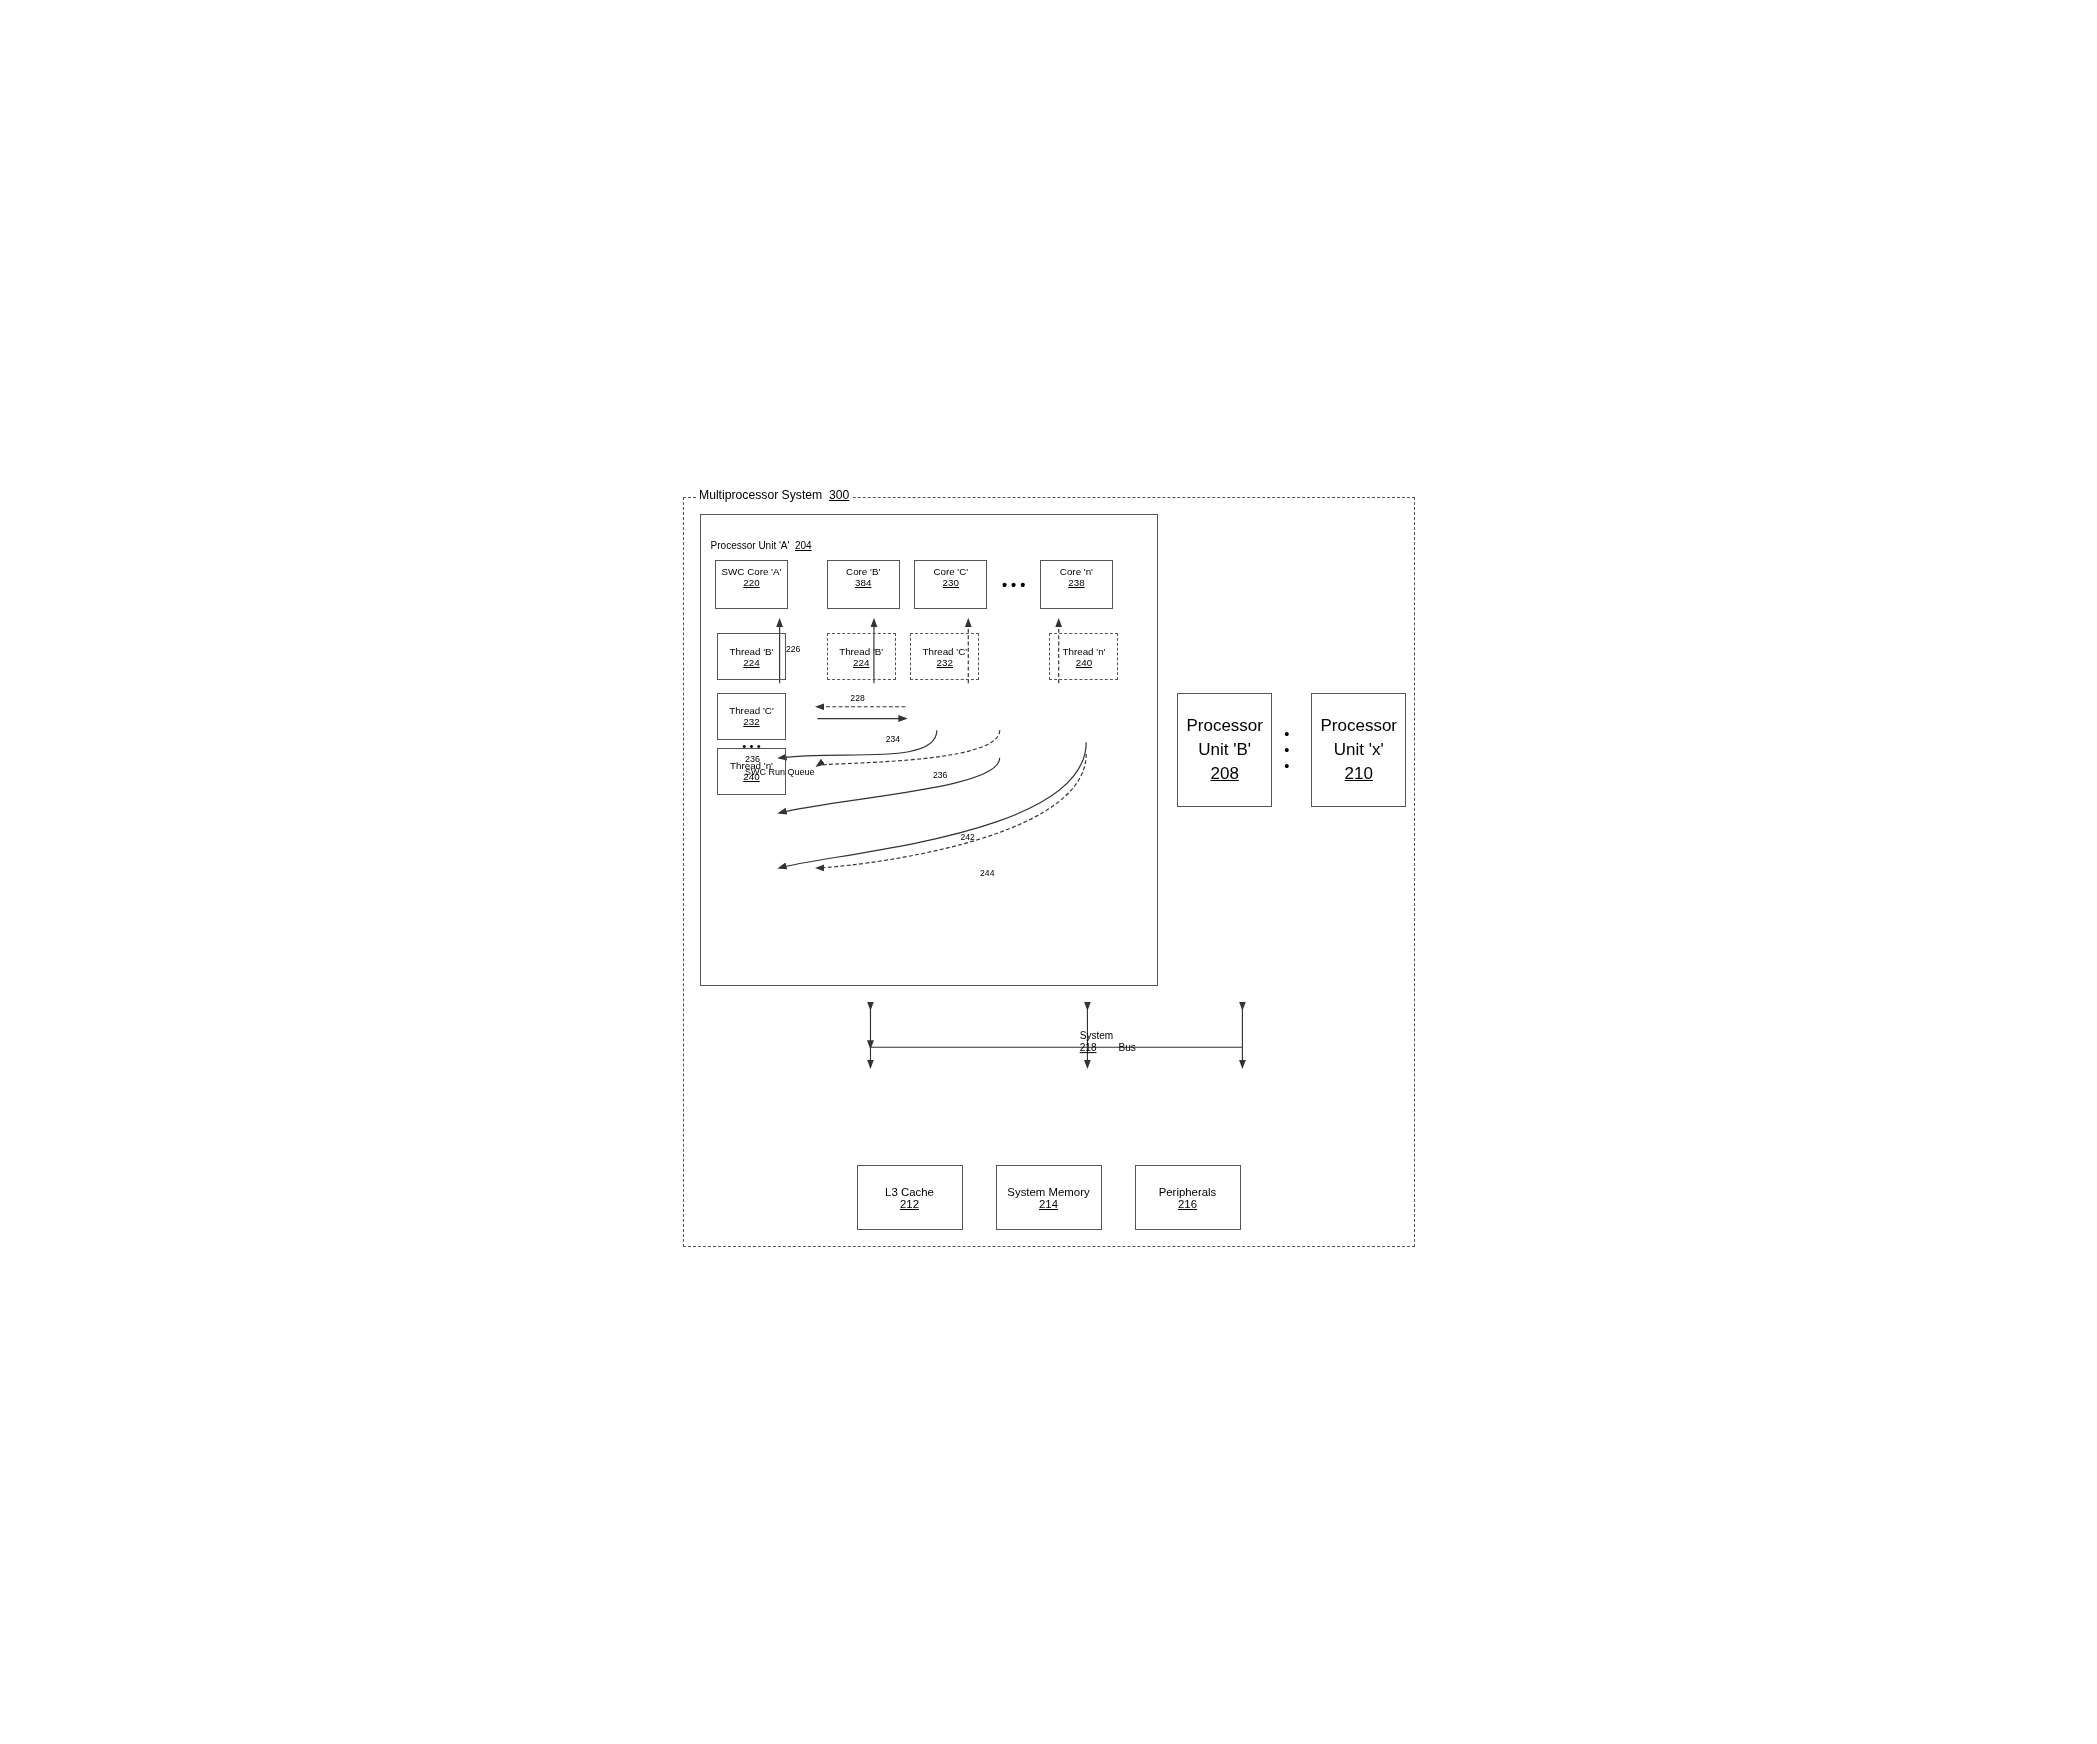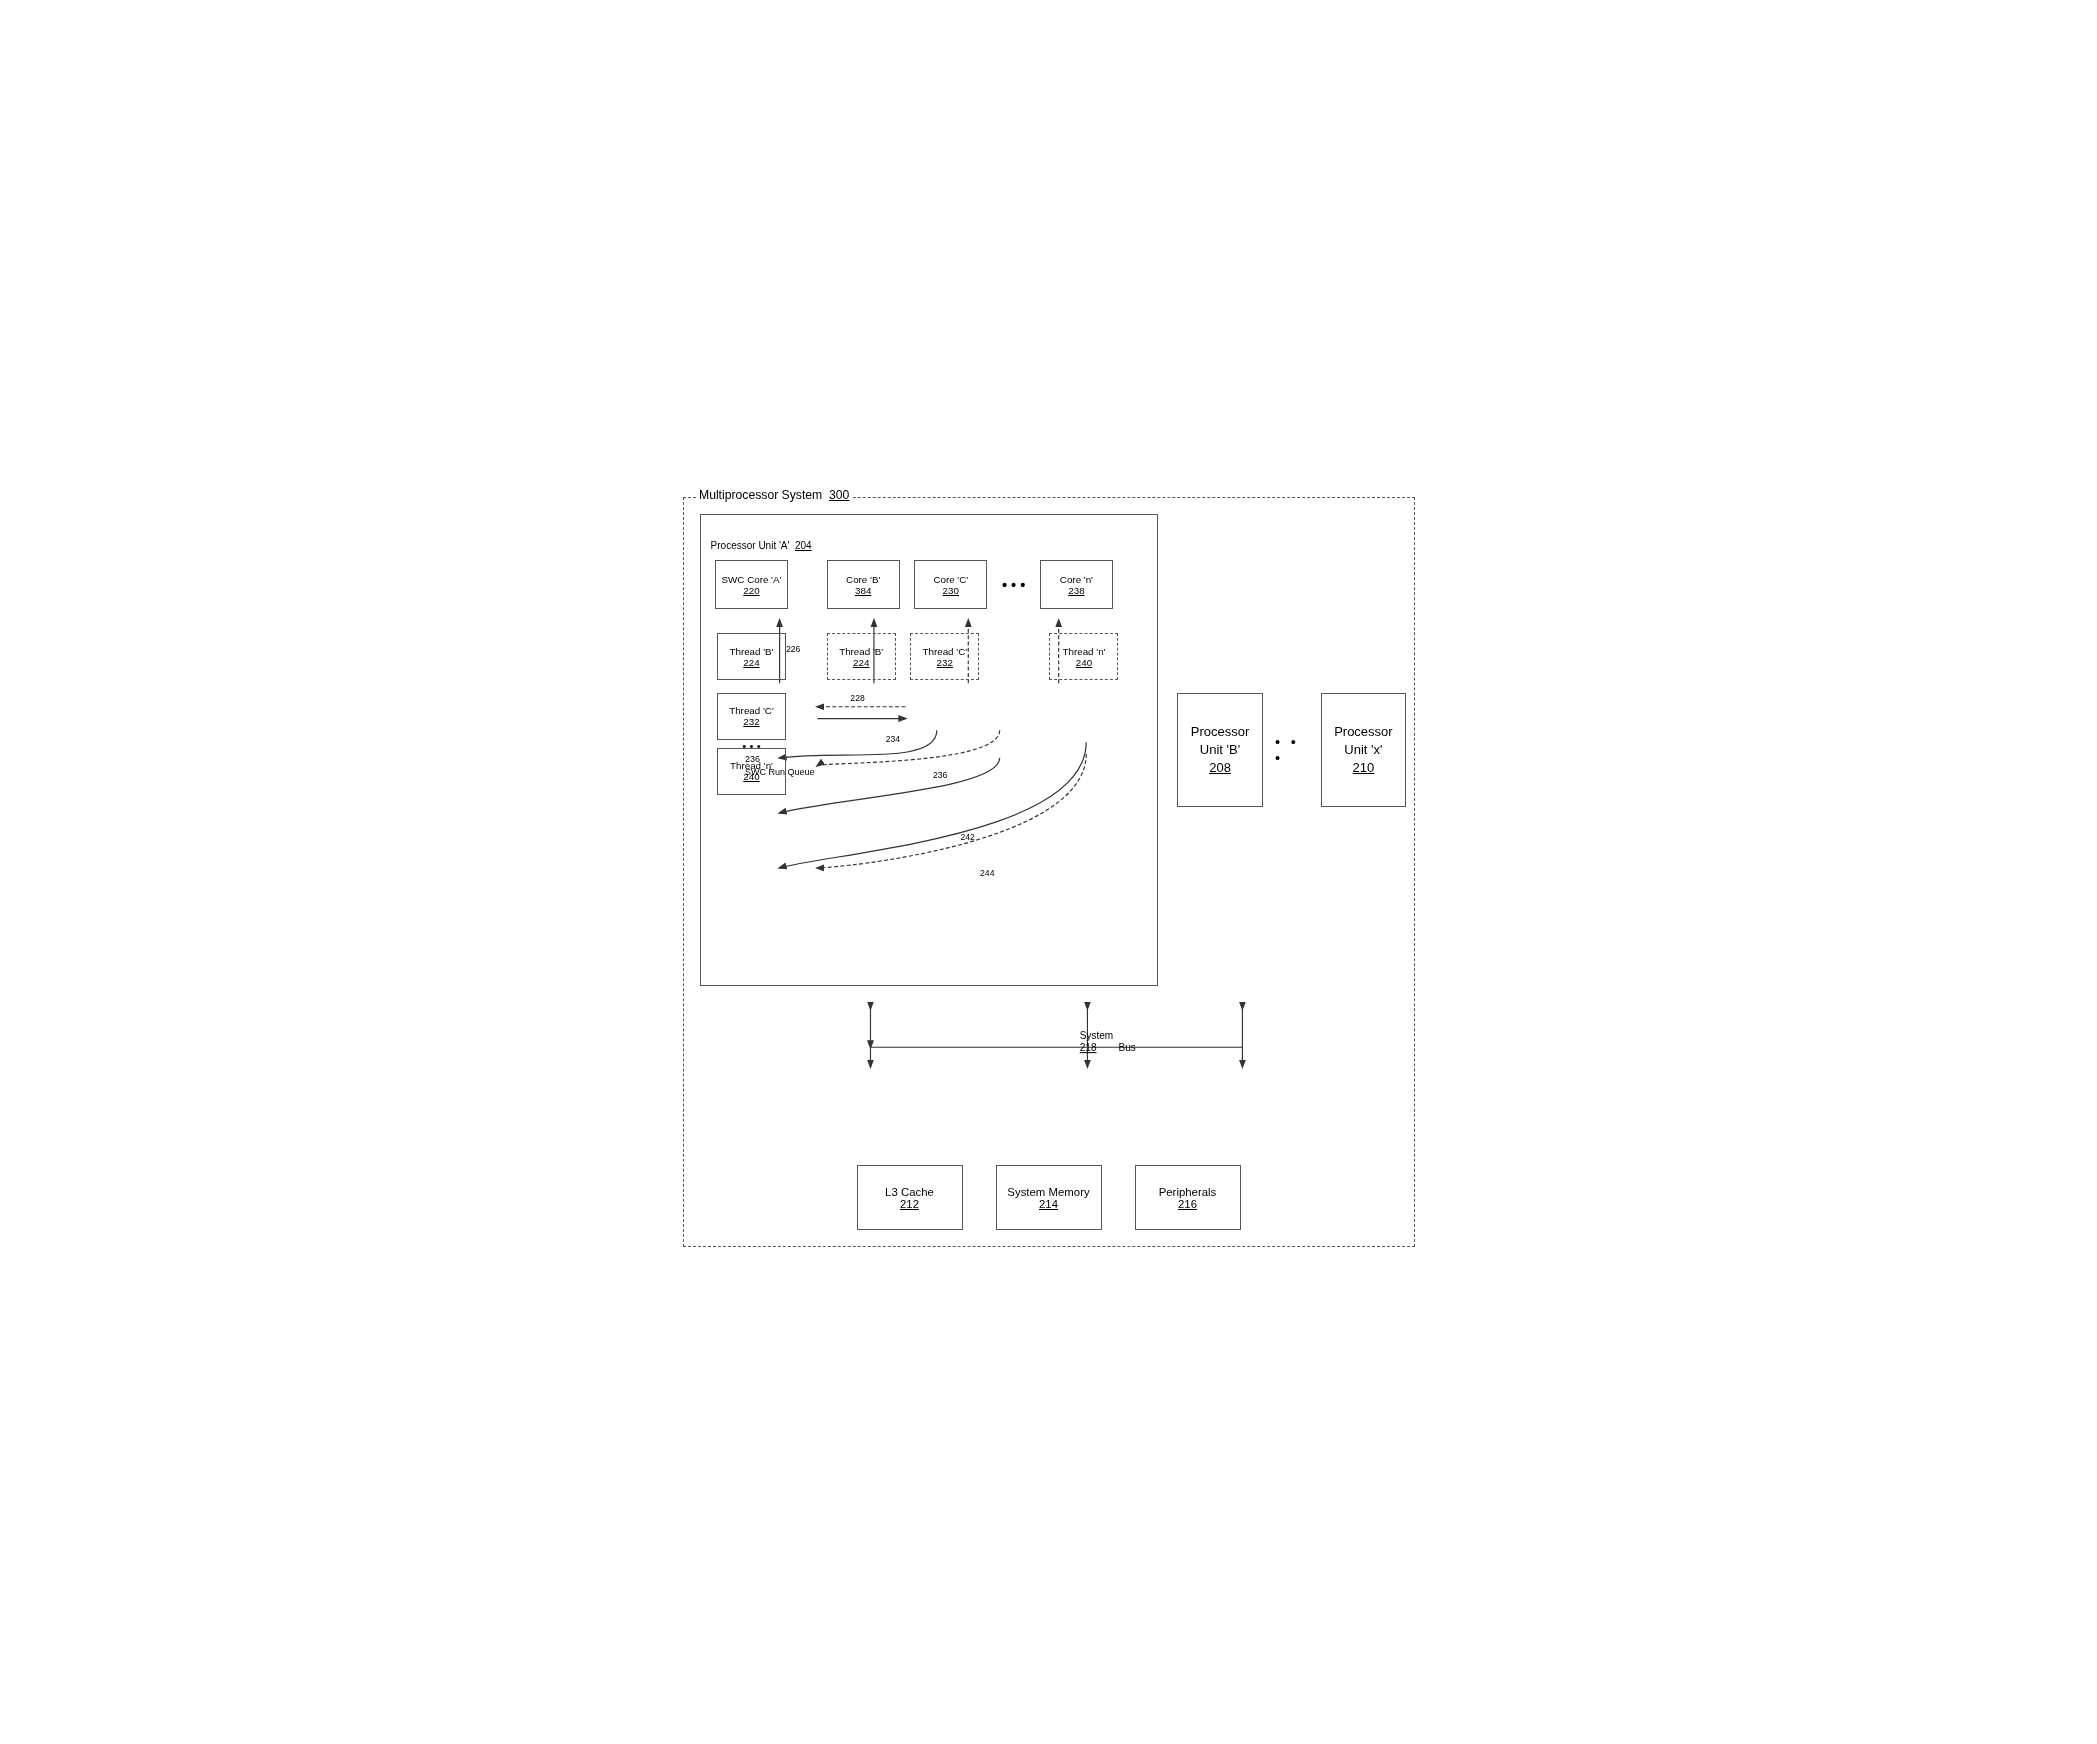--- a/index.html
+++ b/index.html
@@ -73,42 +73,42 @@
       border: 1.6px solid #555;
       width: 98px;
       min-height: 114px;
       display: flex;
       flex-direction: column;
       align-items: center;
       justify-content: center;
       text-align: center;
       padding: 8.1px;
     }
-    .proc-unit-label { font-size: 13px; line-height: 1.4; }
+    .proc-unit-label { font-size: 17px; line-height: 1.4; }
     .proc-unit-num { text-decoration: underline; }
     
     .dots-horiz {
       font-size: 14.6px;
       letter-spacing: 3.3px;
       margin: 0 8.1px;
     }
     .right-row {
       display: flex;
       align-items: center;
       justify-content: center;
       gap: 4.1px;
     }
     .core-box {
       border: 1.6px solid #555;
       width: 73px;
       min-height: 49px;
       display: flex;
       flex-direction: column;
       align-items: center;
-      justify-content: center;
+      justify-content: flex-start;
       text-align: center;
       font-size: 10.6px;
       padding: 4.9px;
     }
     .core-num { text-decoration: underline; }
     
     .thread-box-solid {
       border: 1.6px solid #555;
       width: 69px;
       min-height: 47px;

